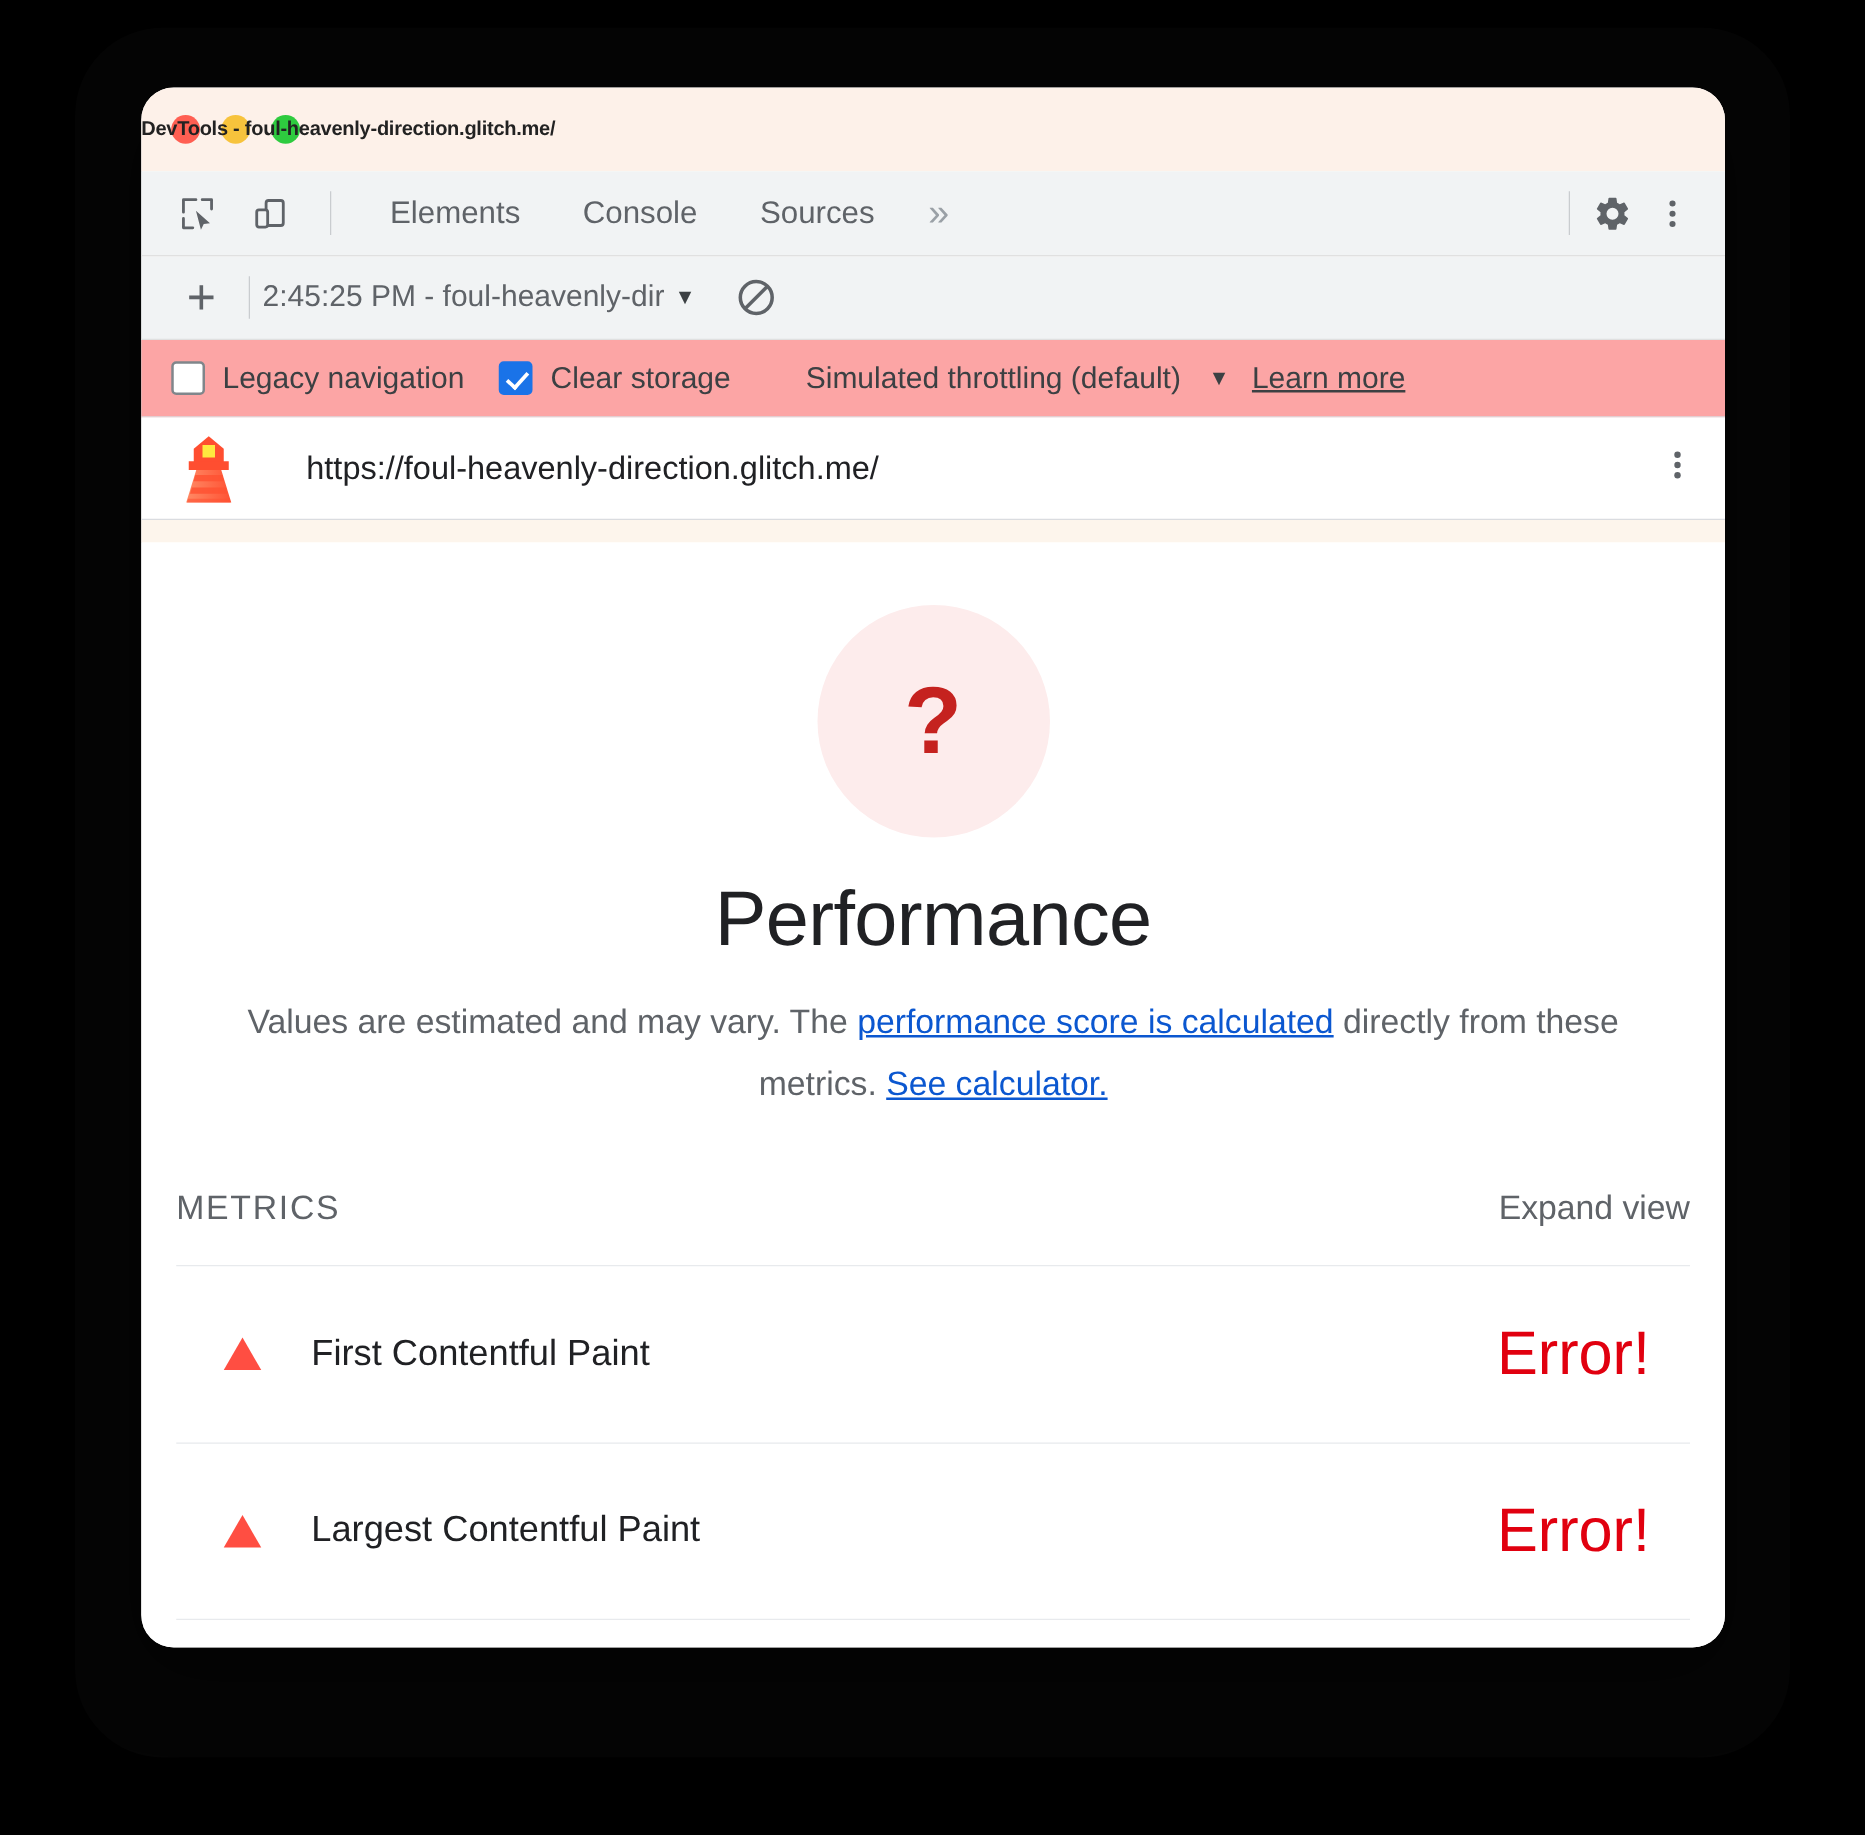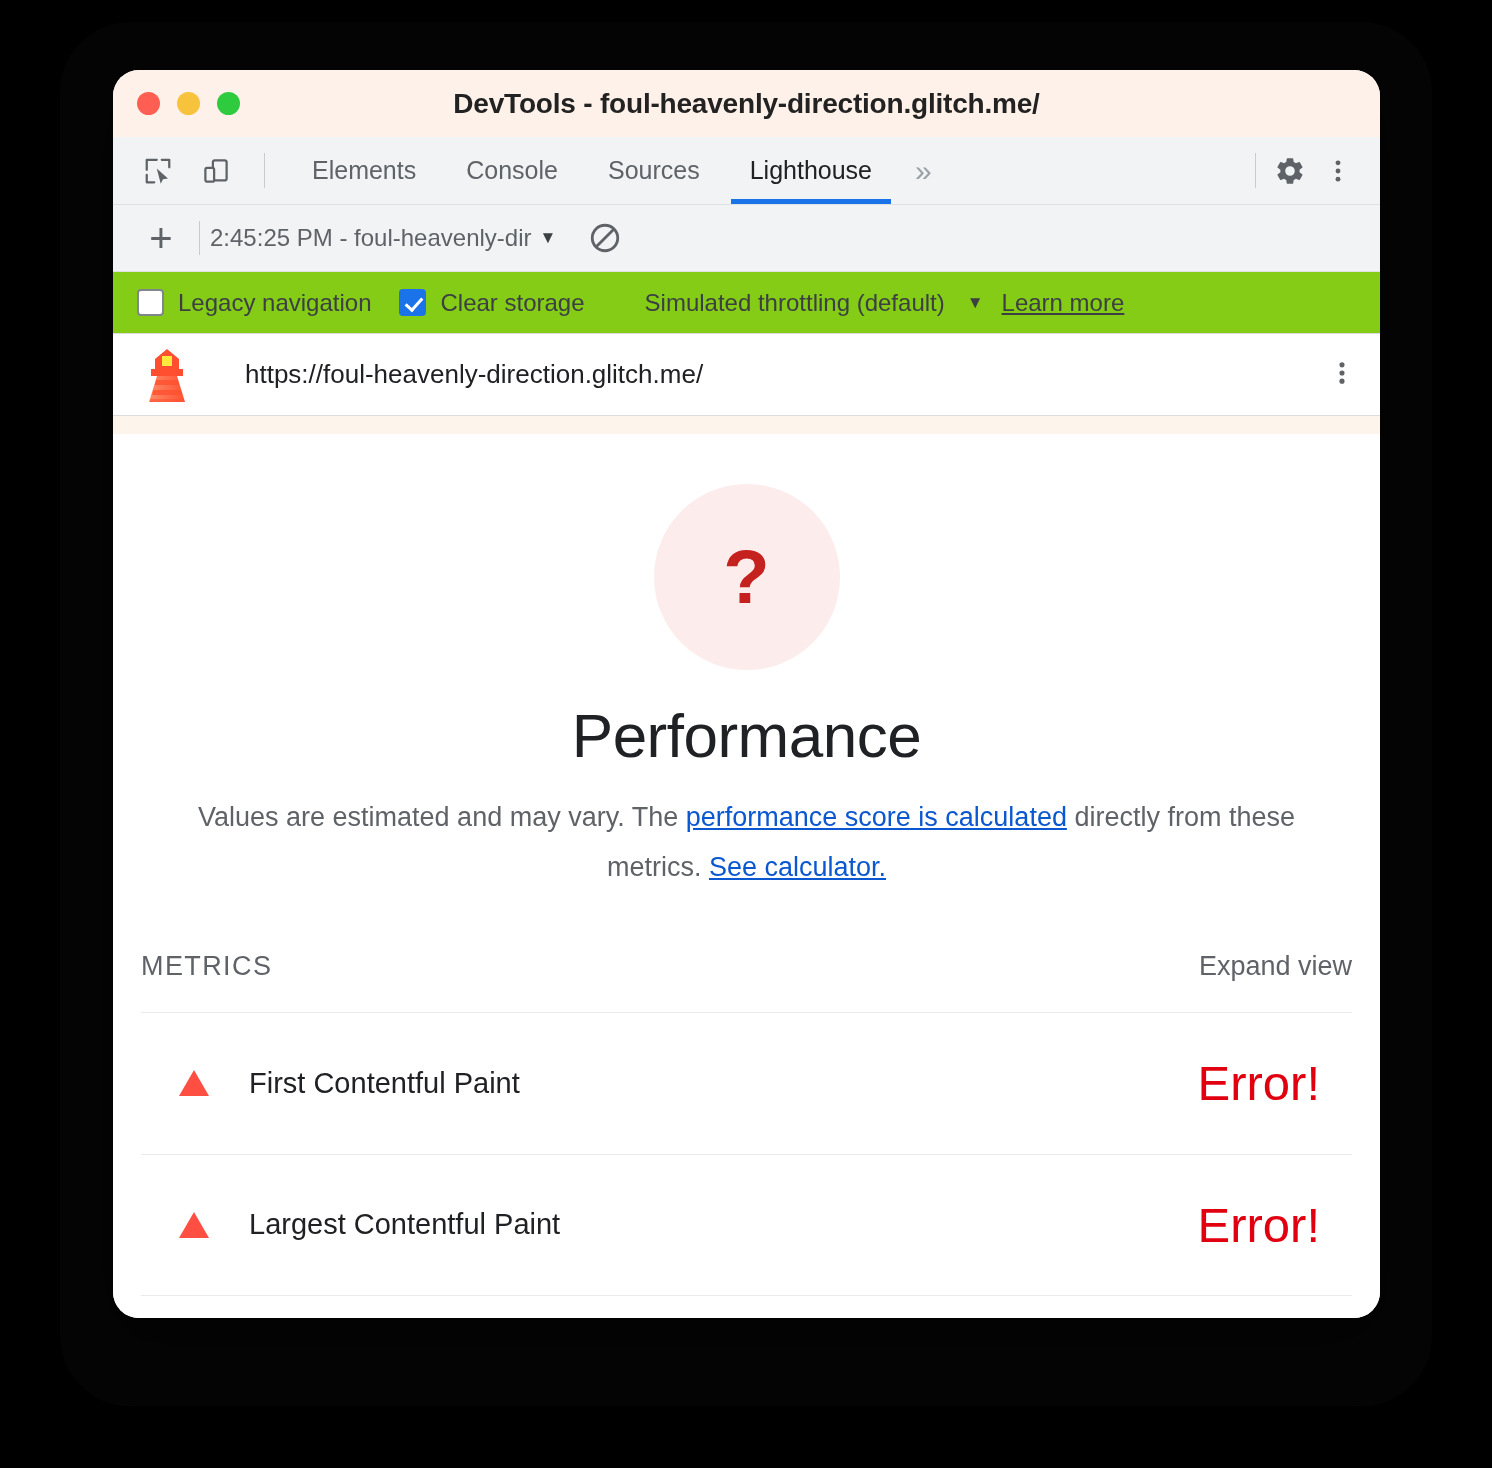--- a/index.html
+++ b/index.html
@@ -61,22 +61,22 @@
     padding-left: 24px;
   }
   .light { width: 23px; height: 23px; border-radius: 50%; }
   .light.red    { background: #ff5f52; }
   .light.yellow { background: #f7c33c; }
   .light.green  { background: #2ecb3f; }
 
   .window-title {
     position: absolute;
     left: 0; right: 0;
-    text-align: center;
-    font-size: 28px;
+    text-align: left;
+    font-size: 16px;
     font-weight: bold;
     color: #222222;
     letter-spacing: -0.2px;
     pointer-events: none;
   }
 
   
   .tabstrip {
     height: 68px;
     background: #f1f3f4;
@@ -175,21 +175,21 @@
   }
   .clear-btn {
     margin-left: 26px;
     width: 46px; height: 46px;
     display: flex; align-items: center; justify-content: center;
   }
 
   
   .optionsbar {
     height: 62px;
-    background: #84cc16;
+    background: #fca5a5;
     border-bottom: 1px solid #dadce0;
     display: flex;
     align-items: center;
     padding-left: 24px;
     font-size: 24px;
     color: #3c4043;
   }
   .opt {
     display: flex;
     align-items: center;
@@ -382,23 +382,20 @@
 
       <div class="tabs">
         <div class="tab">
           <span>Elements</span>
         </div>
         <div class="tab">
           <span>Console</span>
         </div>
         <div class="tab">
           <span>Sources</span>
-        </div>
-        <div class="tab active">
-          <span>Lighthouse</span>
         </div>
         <div class="tab-overflow">»</div>
       </div>
 
       <div class="tabstrip-right">
         <div class="vsep"></div>
         <div class="tool-btn">
           <svg width="32" height="32" viewBox="0 0 24 24">
             <path fill="#5f6368" d="M19.14 12.94a7.5 7.5 0 0 0 0-1.88l2.03-1.58a.5.5 0 0 0 .12-.63l-1.92-3.32a.5.5 0 0 0-.6-.22l-2.39.96a7 7 0 0 0-1.62-.94l-.36-2.54a.5.5 0 0 0-.5-.42h-3.84a.5.5 0 0 0-.5.42l-.36 2.54c-.58.24-1.12.56-1.62.94l-2.39-.96a.5.5 0 0 0-.6.22L2.67 8.85a.5.5 0 0 0 .12.63l2.03 1.58a7.5 7.5 0 0 0 0 1.88l-2.03 1.58a.5.5 0 0 0-.12.63l1.92 3.32c.12.22.38.3.6.22l2.39-.96c.5.38 1.04.7 1.62.94l.36 2.54c.04.24.25.42.5.42h3.84c.25 0 .46-.18.5-.42l.36-2.54c.58-.24 1.12-.56 1.62-.94l2.39.96c.22.08.48 0 .6-.22l1.92-3.32a.5.5 0 0 0-.12-.63zM12 15.6A3.6 3.6 0 1 1 15.6 12 3.6 3.6 0 0 1 12 15.6z"></path>
           </svg>

